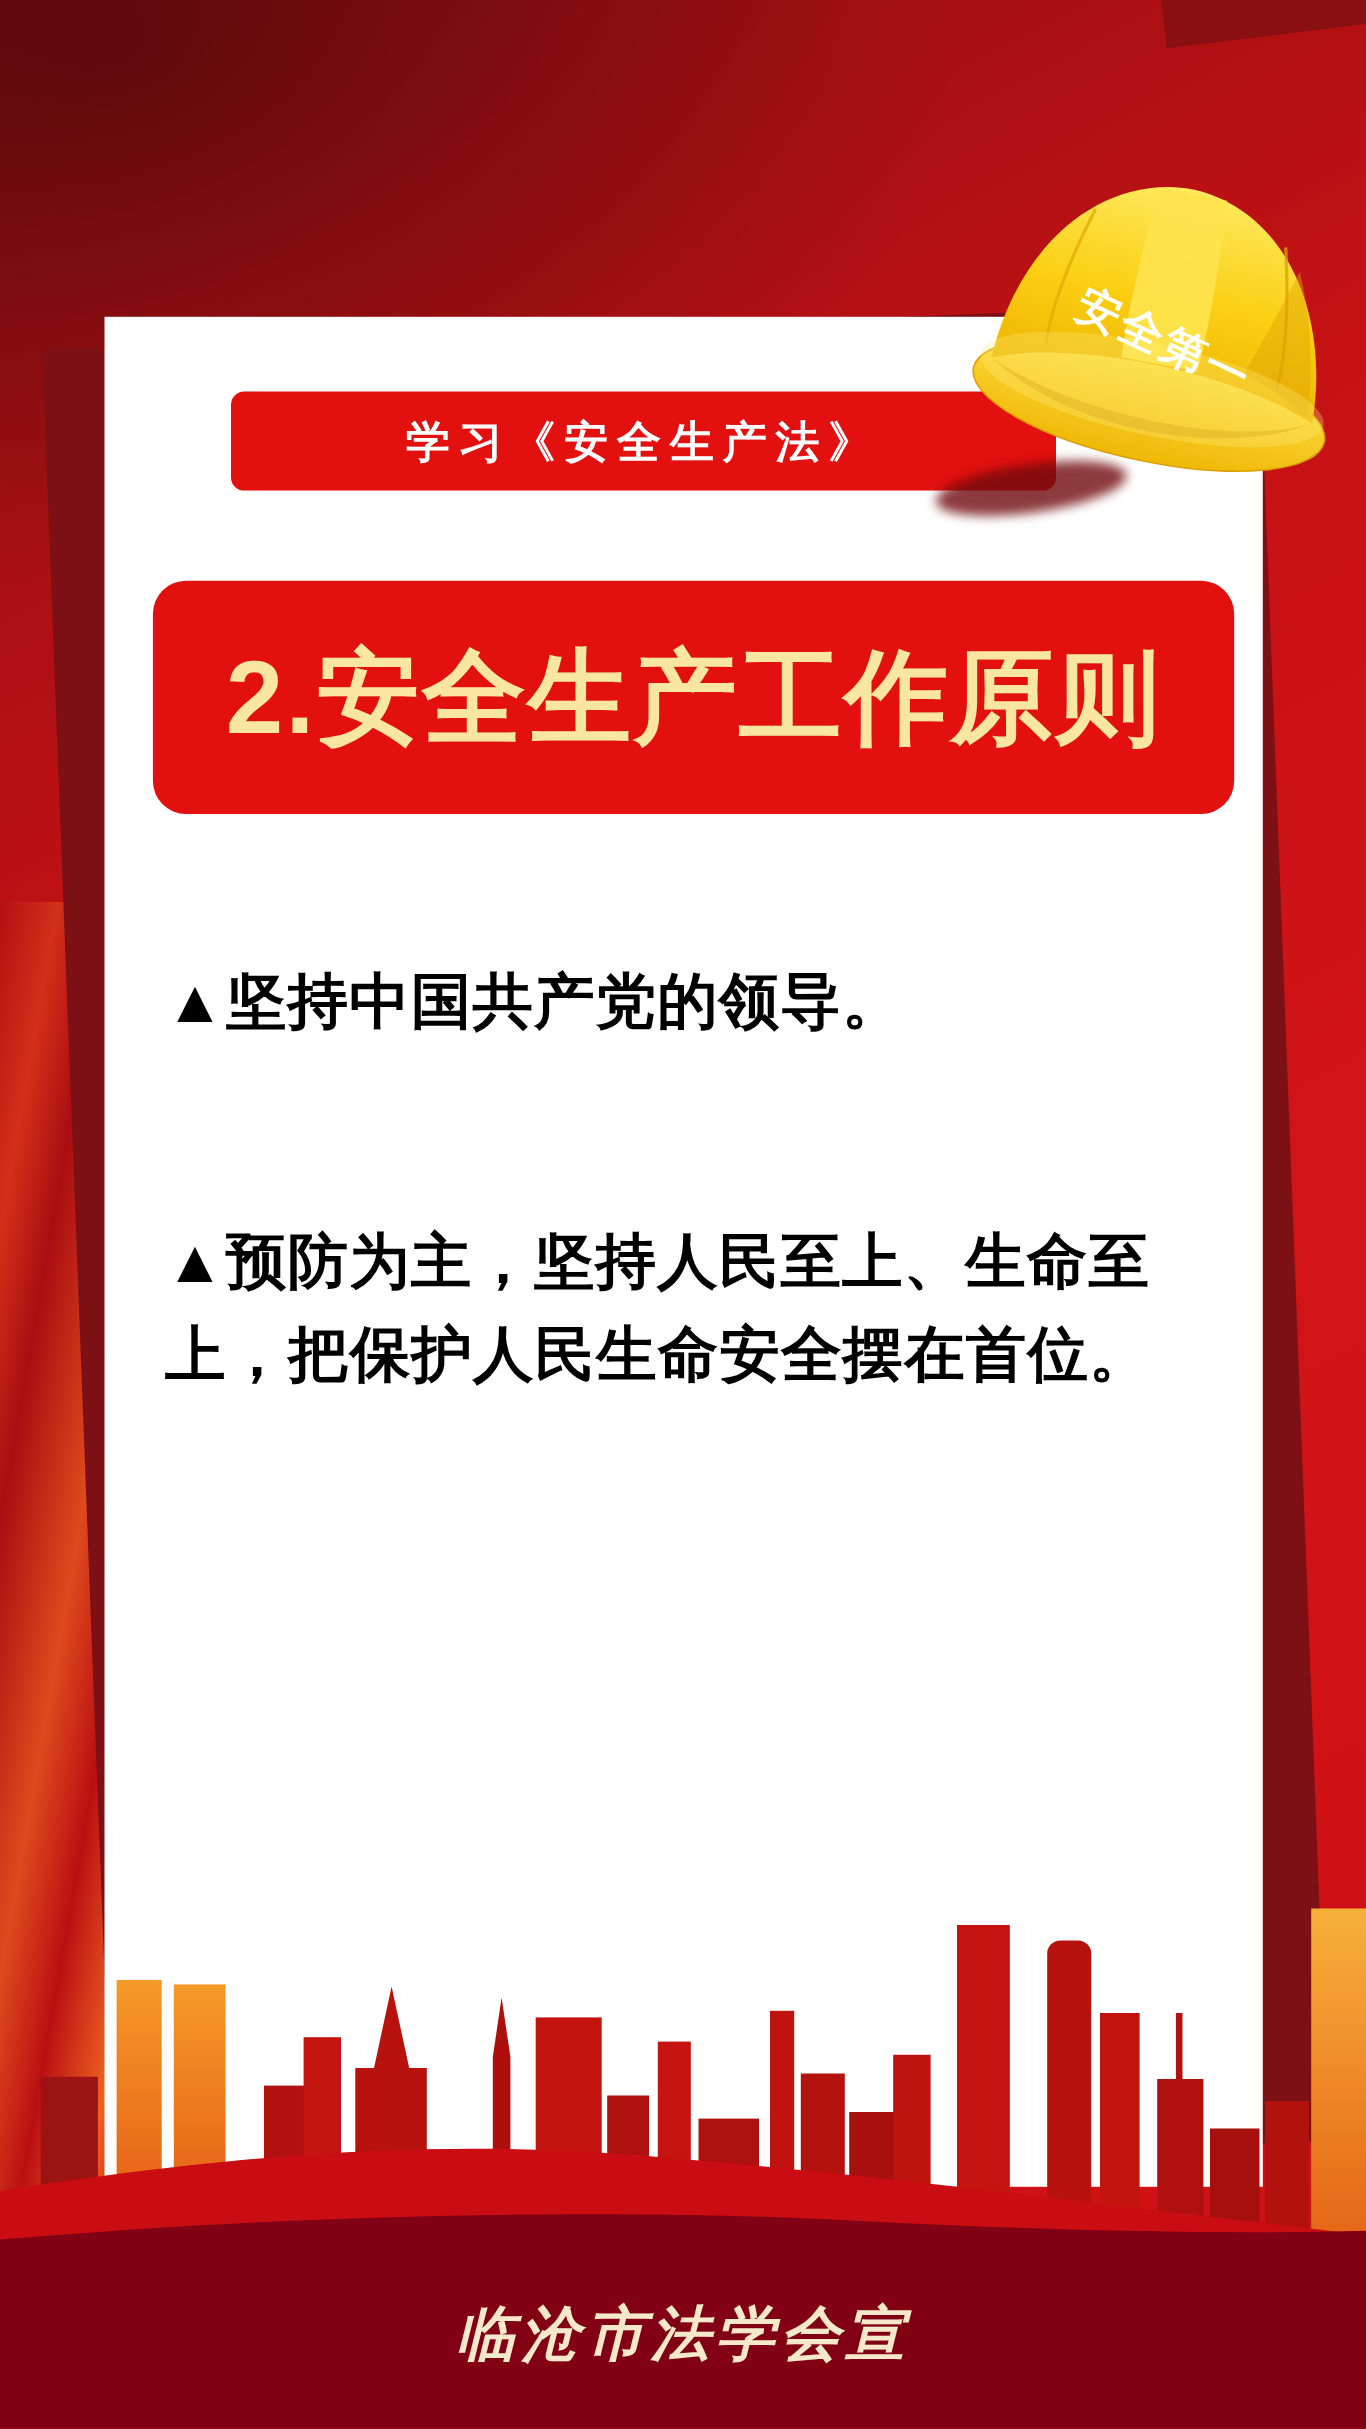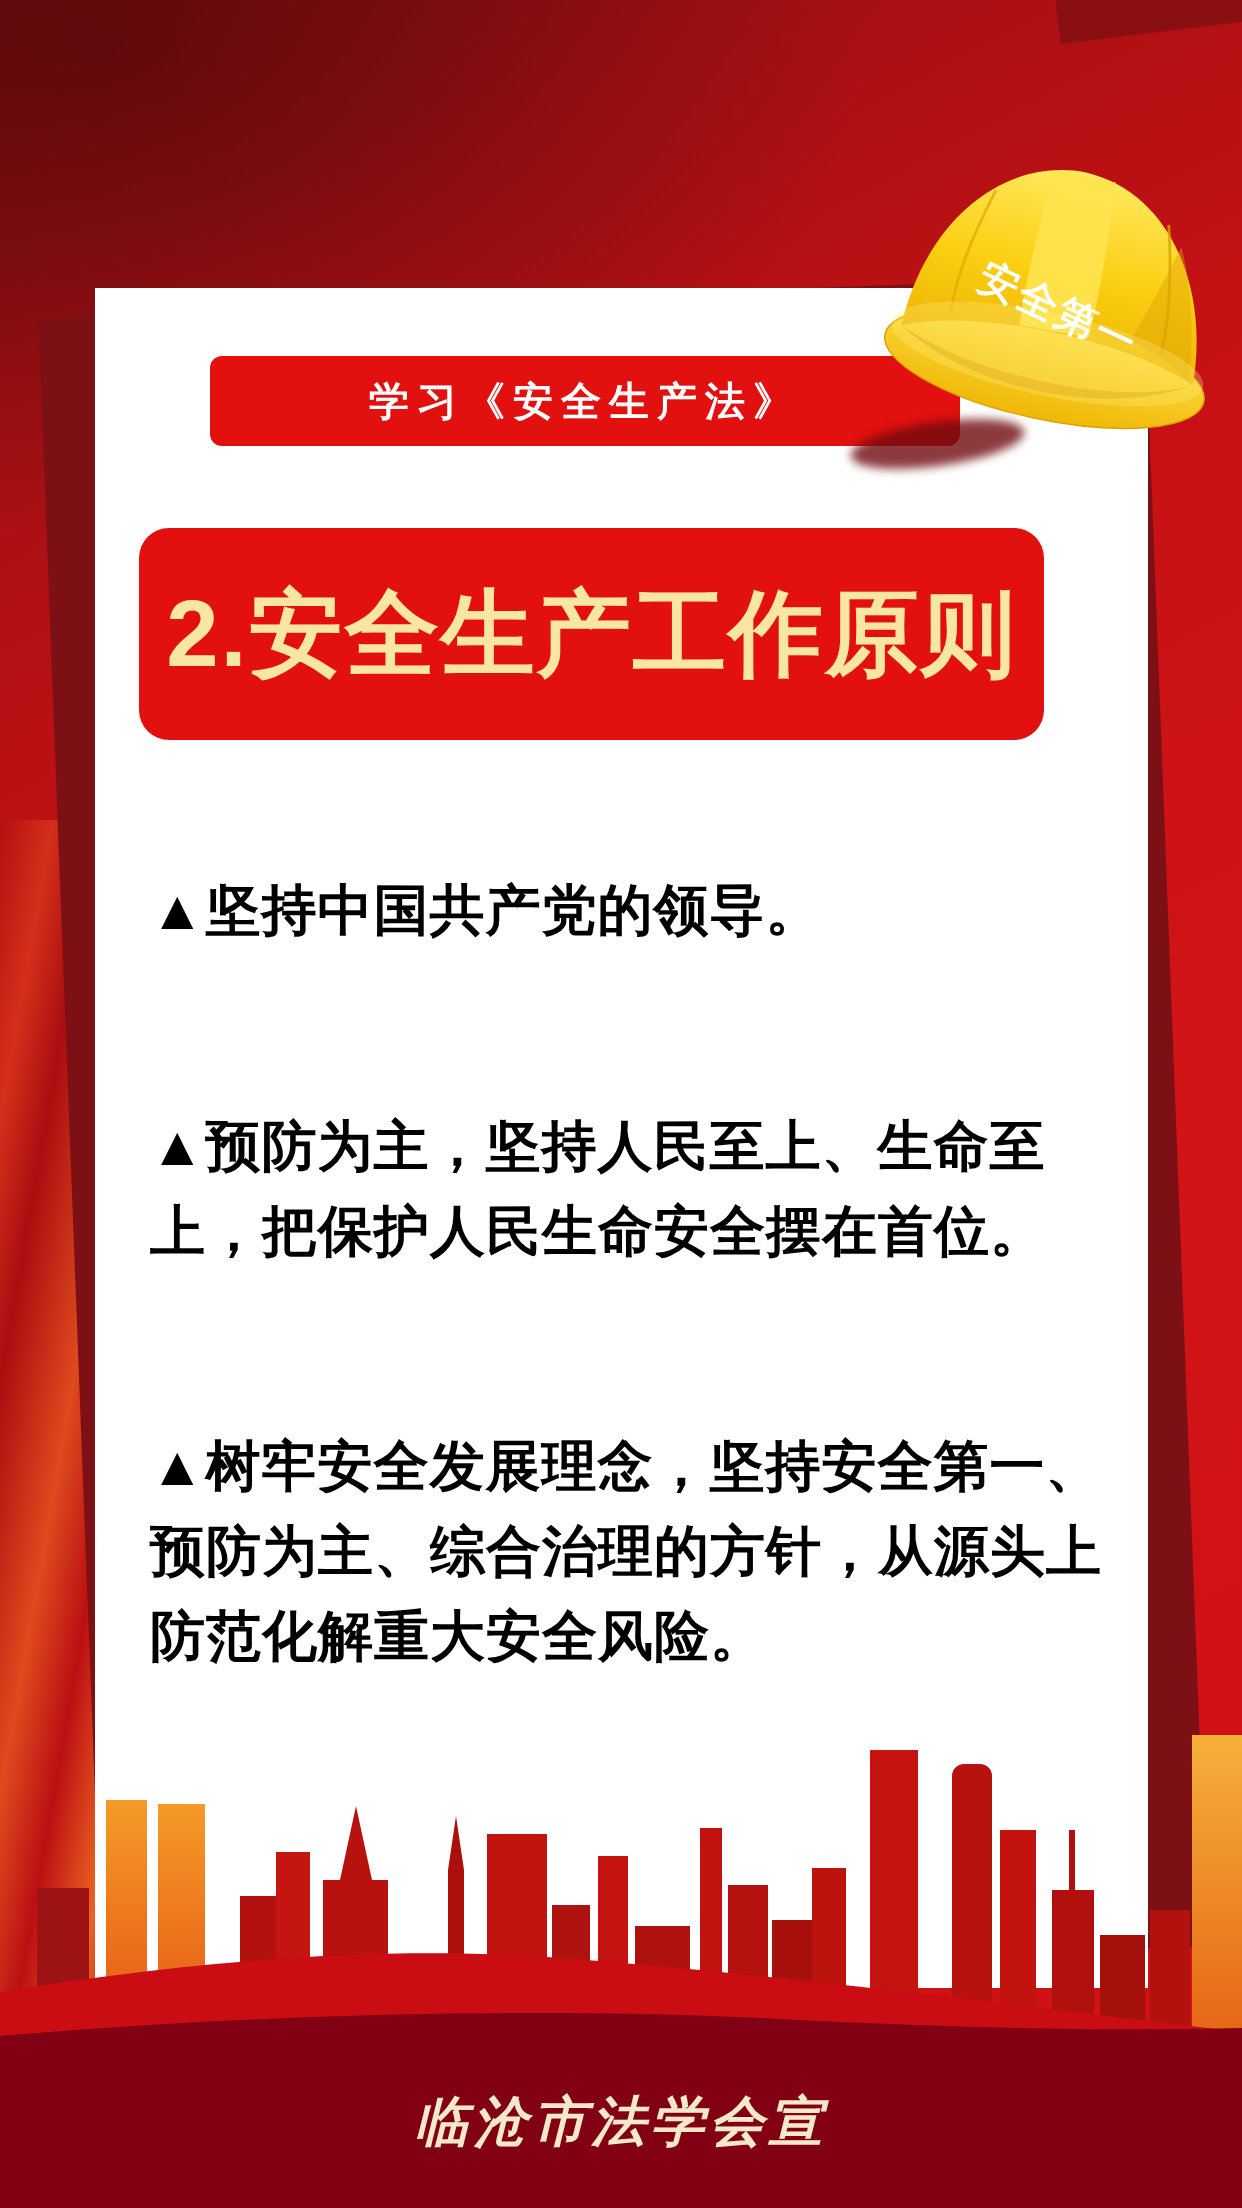--- a/index.html
+++ b/index.html
@@ -34,21 +34,21 @@
   .banner{
     left:210px;top:356px;width:750px;height:90px;z-index:5;
     background:#e2100e;border-radius:12px;
     display:flex;align-items:center;justify-content:center;
   }
   .banner span{
     color:#ffffff;font-size:40px;font-weight:700;letter-spacing:8px;white-space:nowrap;
   }
   
   .titlebox{
-    left:139px;top:528px;width:905px;height:212px;z-index:5;
+    left:139px;top:528px;width:983px;height:212px;z-index:5;
     background:#e2100e;border-radius:30px;
     display:flex;align-items:center;justify-content:center;
   }
   .titlebox span{
     color:#f8e6a2;font-size:94px;font-weight:700;letter-spacing:2px;white-space:nowrap;
   }
   
   .bullet{
     left:150px;width:985px;z-index:5;
     color:#000;font-size:55px;font-weight:700;line-height:85px;letter-spacing:1px;
@@ -90,21 +90,20 @@
   <div class="abs banner">
     <span>学习《安全生产法》</span>
   </div>
 
   <div class="abs titlebox">
     <span>2.安全生产工作原则</span>
   </div>
 
   <div class="abs bullet b1">▲坚持中国共产党的领导。</div>
   <div class="abs bullet b2">▲预防为主，坚持人民至上、生命至上，把保护人民生命安全摆在首位。</div>
-  <div class="abs bullet b3">▲树牢安全发展理念，坚持安全第一、预防为主、综合治理的方针，从源头上防范化解重大安全风险。</div>
 
   <div class="abs hat-shadow"></div>
 
   <svg class="abs hat" viewBox="0 0 380 380">
     <defs>
       <linearGradient id="dg" x1="0" y1="0" x2="0" y2="1">
         <stop offset="0" stop-color="#ffe95e"></stop>
         <stop offset="0.55" stop-color="#fbcf12"></stop>
         <stop offset="1" stop-color="#eeb404"></stop>
       </linearGradient>

